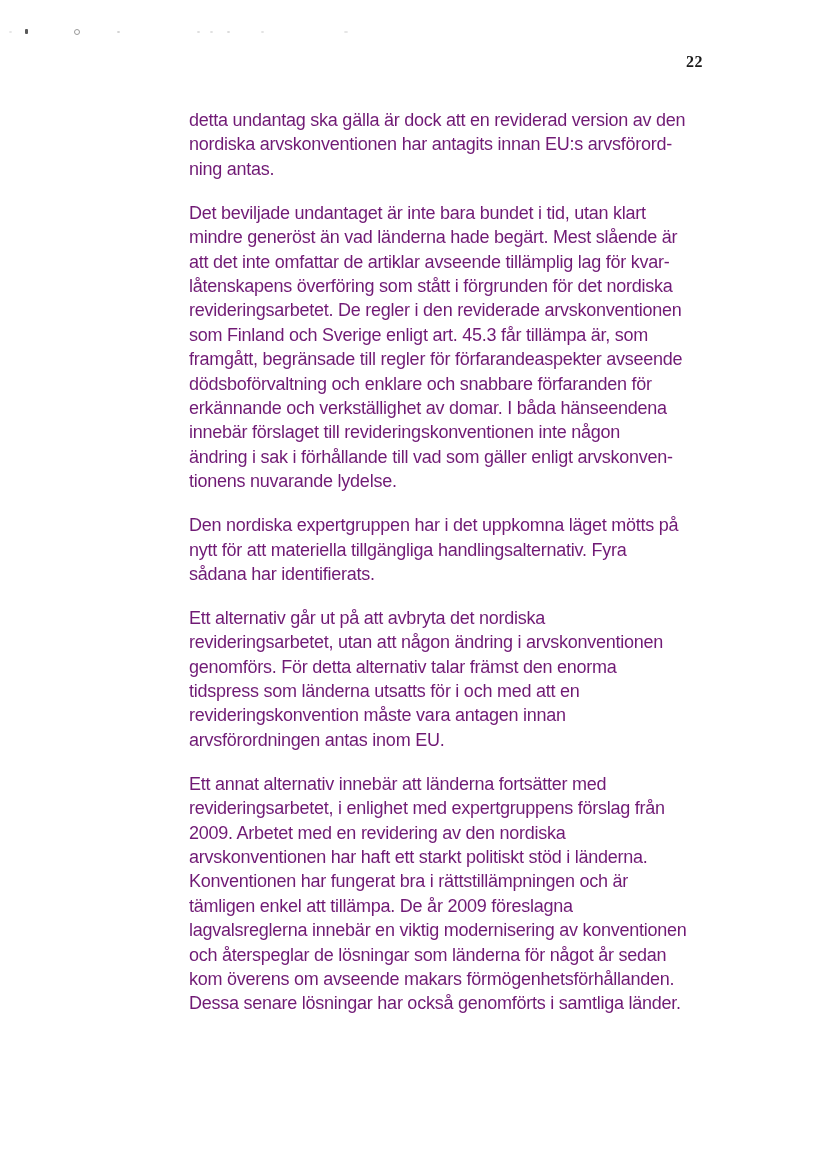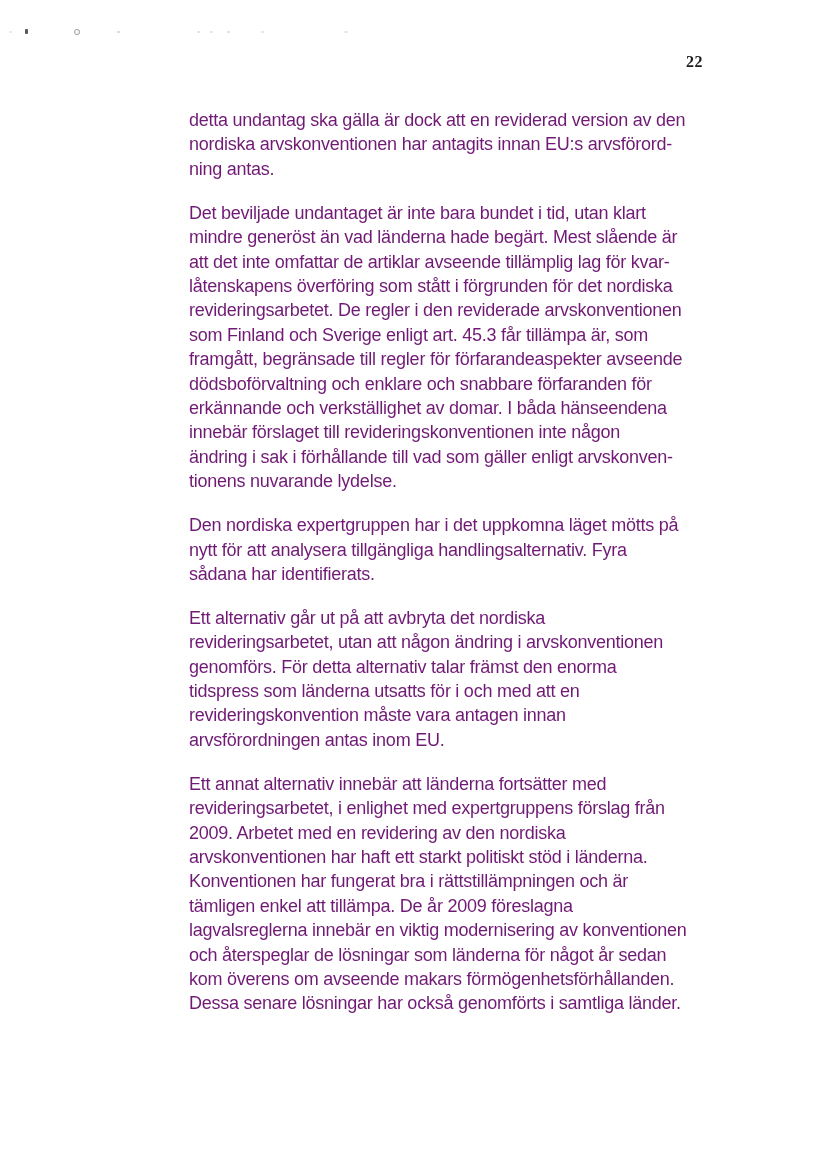--- a/index.html
+++ b/index.html
@@ -82,21 +82,21 @@
 låtenskapens överföring som stått i förgrunden för det nordiska
 revideringsarbetet. De regler i den reviderade arvskonventionen
 som Finland och Sverige enligt art. 45.3 får tillämpa är, som
 framgått, begränsade till regler för förfarandeaspekter avseende
 dödsboförvaltning och enklare och snabbare förfaranden för
 erkännande och verkställighet av domar. I båda hänseendena
 innebär förslaget till revideringskonventionen inte någon
 ändring i sak i förhållande till vad som gäller enligt arvskonven-
 tionens nuvarande lydelse.</p>
     <p>Den nordiska expertgruppen har i det uppkomna läget mötts på
-nytt för att analysera tillgängliga handlingsalternativ. Fyra
+nytt för att materiella tillgängliga handlingsalternativ. Fyra
 sådana har identifierats.</p>
     <p>Ett alternativ går ut på att avbryta det nordiska
 revideringsarbetet, utan att någon ändring i arvskonventionen
 genomförs. För detta alternativ talar främst den enorma
 tidspress som länderna utsatts för i och med att en
 revideringskonvention måste vara antagen innan
 arvsförordningen antas inom EU.</p>
     <p>Ett annat alternativ innebär att länderna fortsätter med
 revideringsarbetet, i enlighet med expertgruppens förslag från
 2009. Arbetet med en revidering av den nordiska

